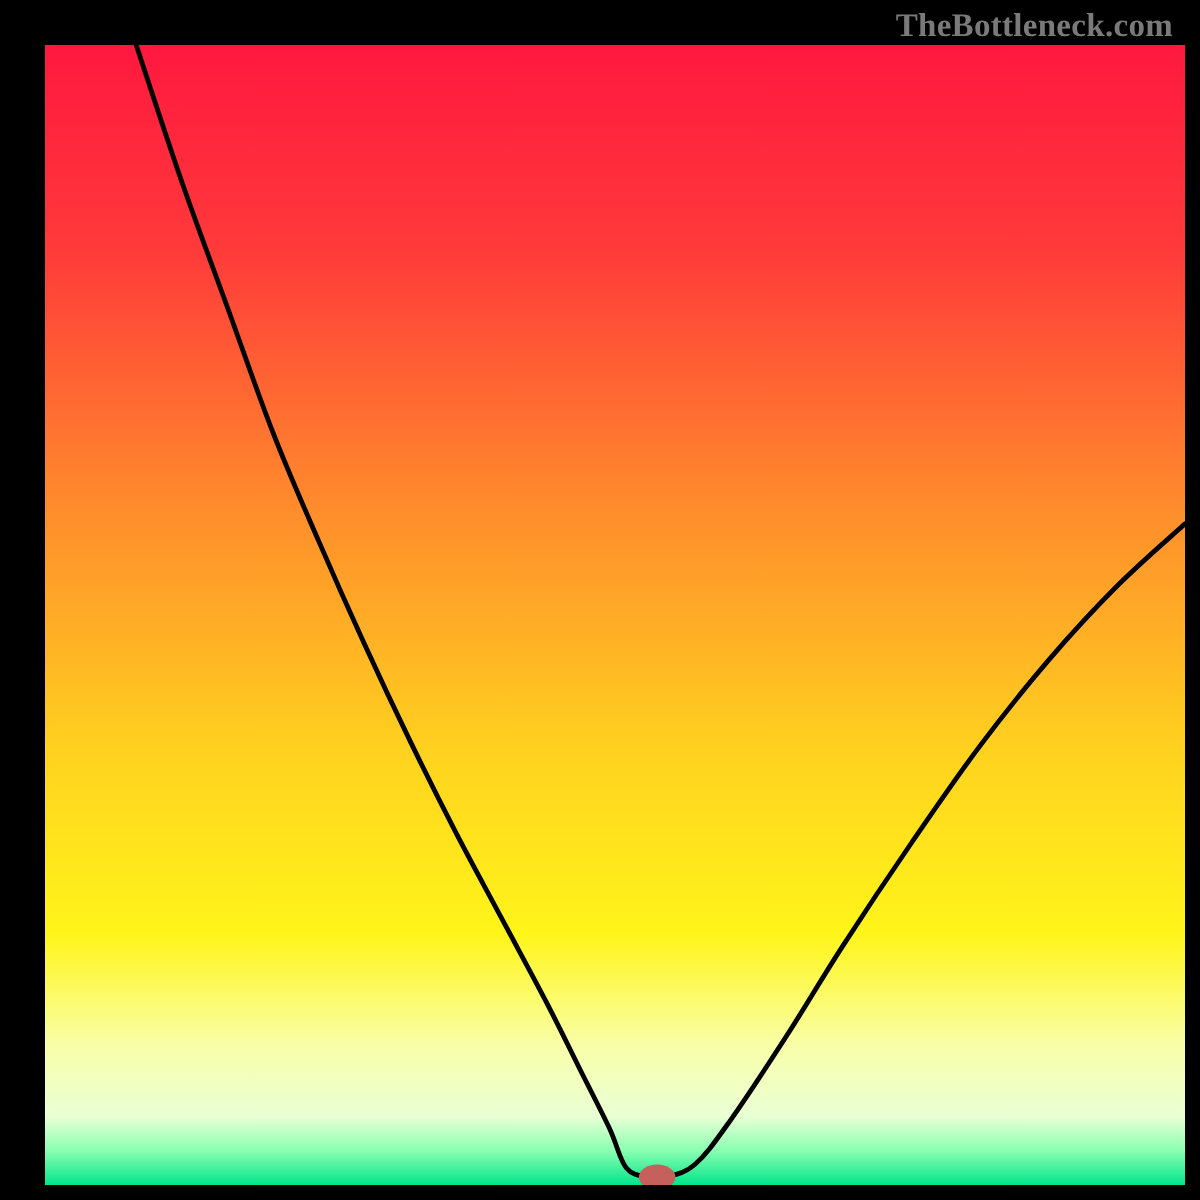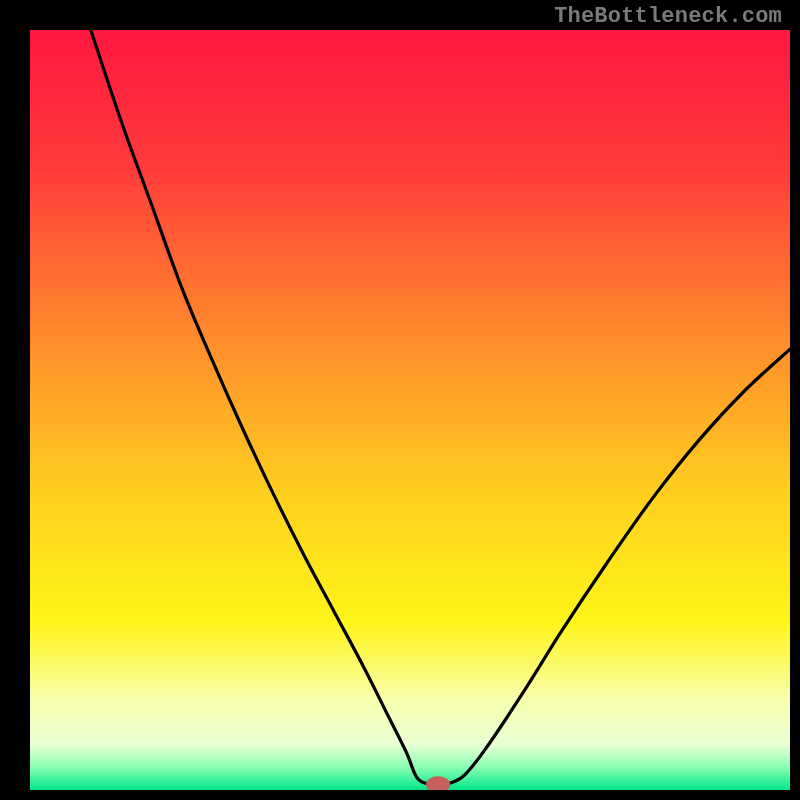--- a/index.html
+++ b/index.html
@@ -13,21 +13,21 @@
   .frame {
     position: relative;
     width: 800px;
     height: 800px;
     background: #000;
   }
   .watermark {
     position: absolute;
     top: 4px;
     right: 18px;
-    font-family: Liberation Mono, monospace;
+    font-family: Liberation Serif, serif;
     font-size: 22px;
     font-weight: 600;
     color: #7a7a7a;
     letter-spacing: 0.2px;
     z-index: 20;
   }
   svg {
     position: absolute;
     top: 0;
     left: 0;

